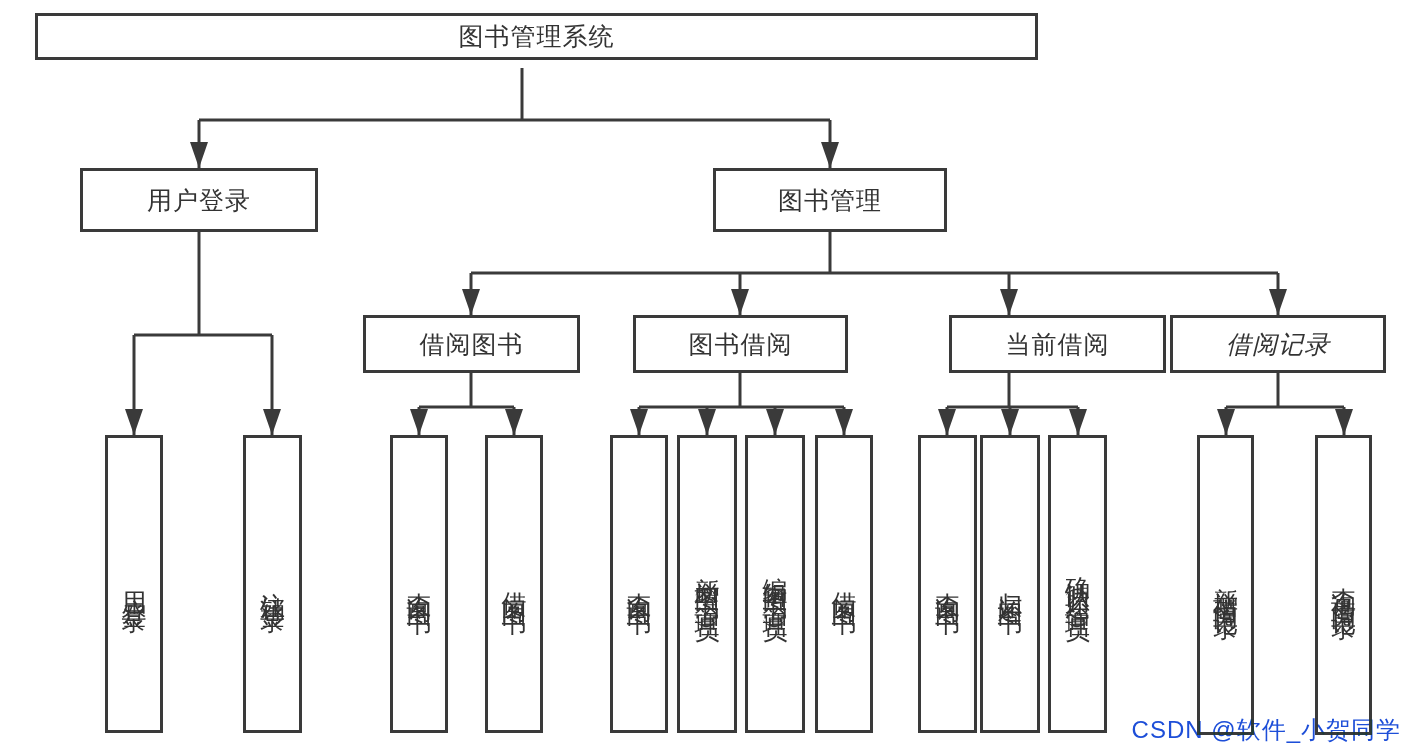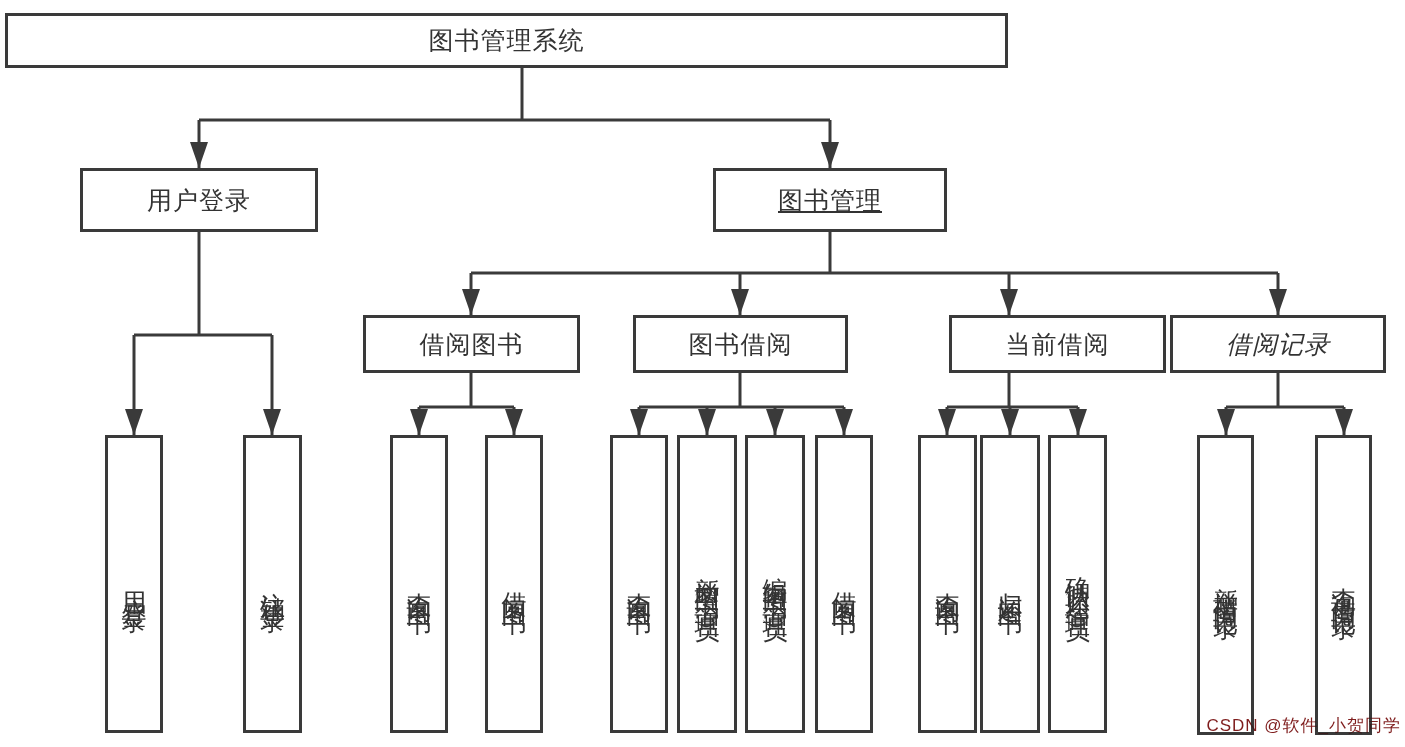--- a/index.html
+++ b/index.html
@@ -50,22 +50,22 @@
     color: #333333;
     font-size: 25px;
     letter-spacing: 6px;
     line-height: 1;
     white-space: nowrap;
   }
   #watermark {
     position: absolute;
     right: 4px;
     top: 714px;
-    font-size: 17px;
-    color: #7f1d1d;
+    font-size: 24px;
+    color: #1d4ed8;
     letter-spacing: 1px;
     mix-blend-mode: darken;
     white-space: nowrap;
   }
 </style>
 </head>
 <body>
 
 <div id="canvas">
 
@@ -124,28 +124,28 @@
     </g>
 
     <g stroke="#3a3a3a" stroke-width="3" fill="none">
       <line x1="1278" y1="373" x2="1278" y2="407"></line>
       <line x1="1226" y1="407" x2="1344" y2="407"></line>
       <line x1="1226" y1="407" x2="1226" y2="435" marker-end="url(#arw)"></line>
       <line x1="1344" y1="407" x2="1344" y2="435" marker-end="url(#arw)"></line>
     </g>
   </svg>
 
-  <div class="node" style="left:5px; top:13px; width:1003px; height:55px;">
+  <div class="node" style="left:35px; top:13px; width:1003px; height:47px;">
     <span>图书管理系统</span>
   </div>
 
   <div class="node" style="left:80px; top:168px; width:238px; height:64px;">
     <span>用户登录</span>
   </div>
-  <div class="node" style="left:713px; top:168px; width:234px; height:64px;text-decoration:underline;">
+  <div class="node" style="left:713px; top:168px; width:234px; height:64px;">
     <span>图书管理</span>
   </div>
 
   <div class="node" style="left:363px; top:315px; width:217px; height:58px;">
     <span>借阅图书</span>
   </div>
   <div class="node" style="left:633px; top:315px; width:215px; height:58px;">
     <span>图书借阅</span>
   </div>
   <div class="node" style="left:901px; top:315px; width:217px; height:58px;margin-left:48px;">

